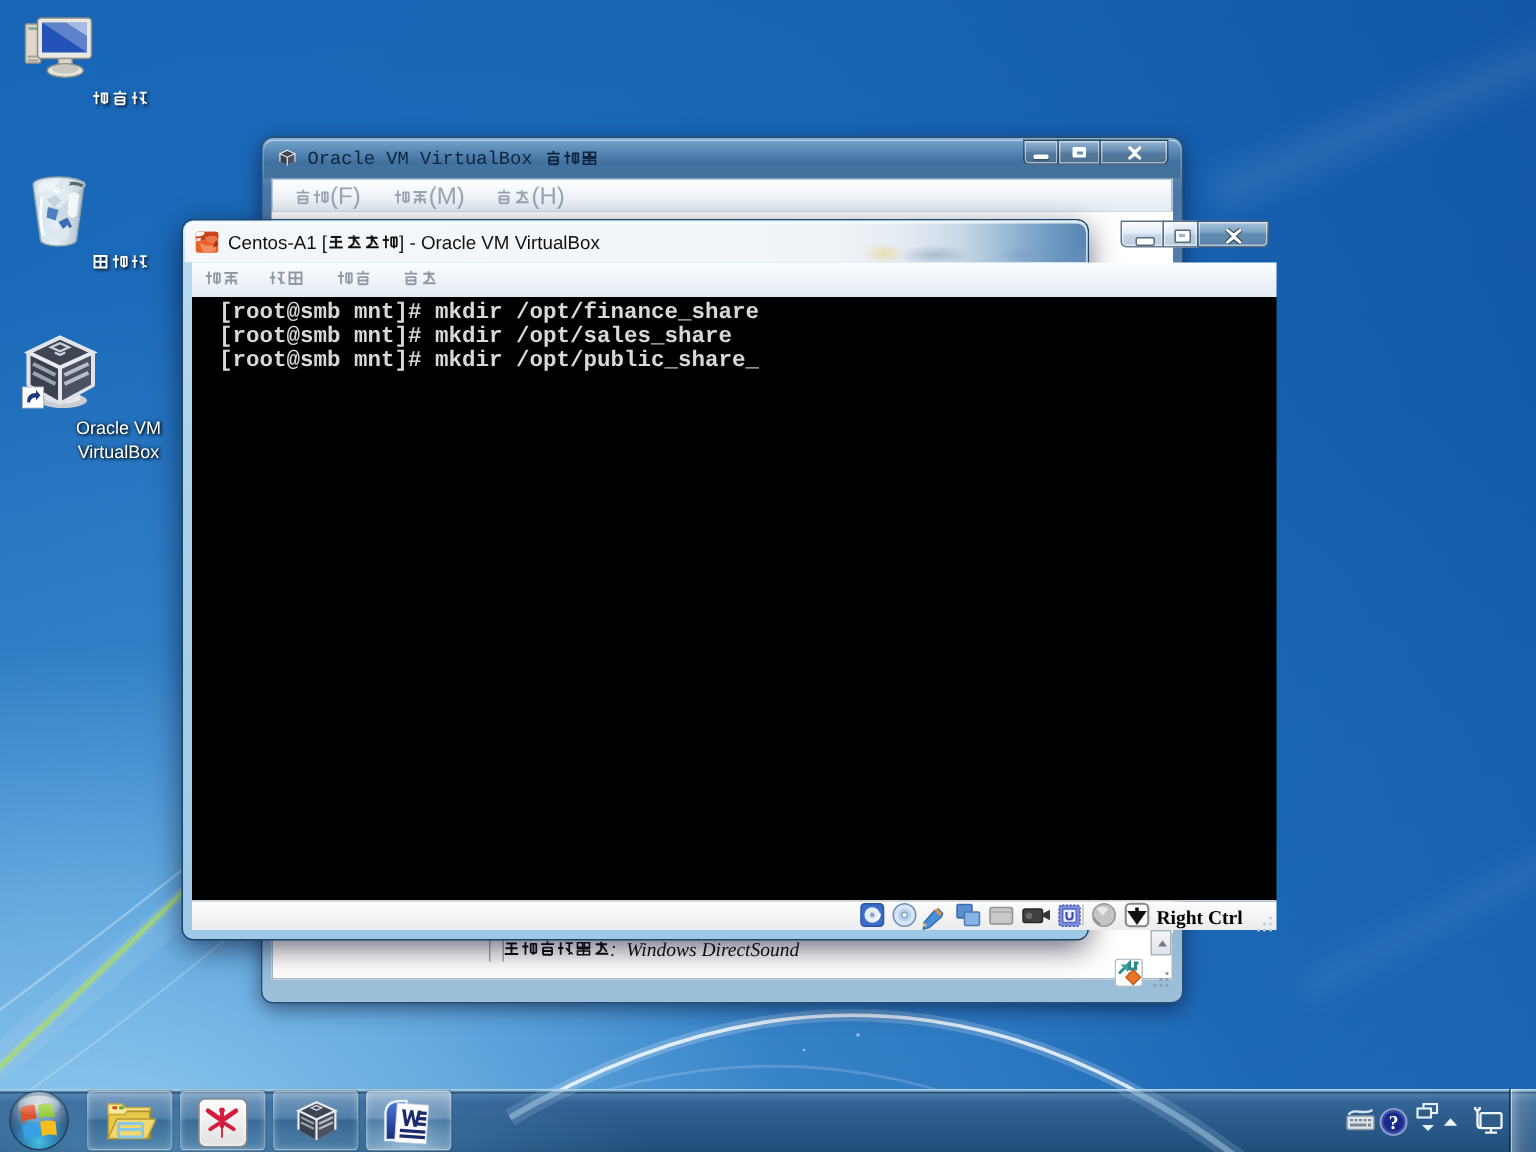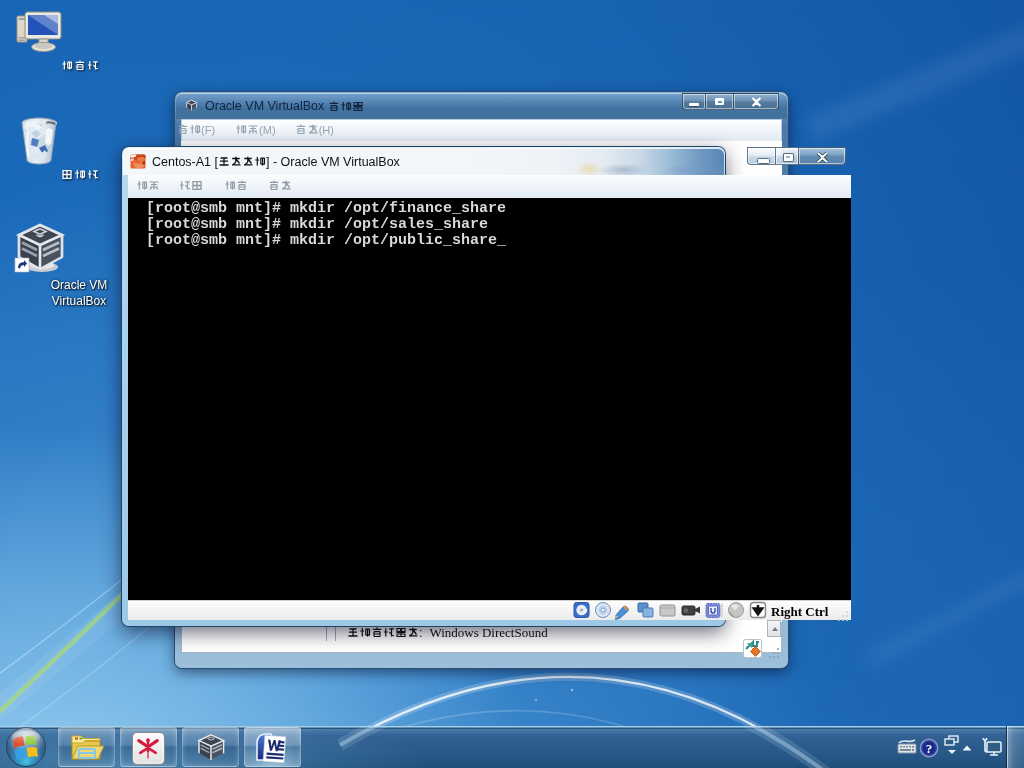--- a/index.html
+++ b/index.html
@@ -157,21 +157,21 @@
  <div style="position:absolute;left:1px;top:1px;right:1px;height:26px;border-radius:6px 6px 0 0;
   background:linear-gradient(180deg,#76a3cc 0%,#4e7fae 42%,#41729f 58%,#44719e 100%);box-shadow:inset 0 1px 0 rgba(255,255,255,.5);"></div>
  
  <svg width="13" height="13" viewBox="0 0 56 50" style="position:absolute;left:10px;top:7px">
   <path d="M28,2 L50,12 L50,34 L28,46 L7,34 L7,12 Z" fill="#cfd3da"></path>
   <path d="M28,2 L50,12 L28,22 L7,12 Z" fill="#3e4654"></path>
   <path d="M28,22 L50,12 L50,34 L28,46 Z" fill="#4a5262"></path>
   <path d="M28,22 L7,12 L7,34 L28,46 Z" fill="#39404e"></path>
   <path d="M28,2 L50,12 L28,22 L7,12 Z M28,22 L28,46 M7,12 L7,34 M50,12 L50,34" fill="none" stroke="#e8eaee" stroke-width="3.4"></path>
  </svg>
- <div style="position:absolute;left:30px;top:7px;font-size:12.5px;color:#10243c;">Oracle VM VirtualBox <span class="cj" style="color:#10243c"><svg class="cj" width="12" height="12">
+ <div style="position:absolute;left:30px;top:7px;font-size:12.5px;color:#10243c;font-family:Liberation Mono, monospace;">Oracle VM VirtualBox <span class="cj" style="color:#10243c"><svg class="cj" width="12" height="12">
             <use href="#t4"></use>
           </svg><svg class="cj" width="12" height="12">
             <use href="#t3"></use>
           </svg><svg class="cj" width="12" height="12">
             <use href="#t6"></use>
           </svg></span></div>
  
  <div style="position:absolute;left:508px;top:1px;width:100px;height:17px;display:flex;">
   <div class="cap b" style="width:24px;border-radius:0 0 0 4px">
    <div style="position:absolute;left:6px;top:9px;width:10px;height:3px;background:#fff;border-radius:1px;box-shadow:0 1px 1px rgba(0,0,0,.35)"></div>
@@ -181,21 +181,21 @@
    <div style="position:absolute;left:11.5px;top:6.5px;width:4px;height:2px;background:#6b8fae;"></div>
   </div>
   <div class="cap b" style="width:46px;border-radius:0 0 4px 0">
    <svg width="11" height="10" viewBox="0 0 11 10" style="position:absolute;left:17px;top:3px">
     <path d="M1.5,1 L5.5,4 L9.5,1 M1.5,9 L5.5,6 L9.5,9 M1.5,1 L9.5,9 M9.5,1 L1.5,9" stroke="#fff" stroke-width="1.8" fill="none"></path>
    </svg>
   </div>
  </div>
  
  <div style="position:absolute;left:6px;top:27px;width:601px;height:22px;background:linear-gradient(180deg,#fdfeff 0%,#f0f4f9 50%,#e2eaf2 100%);border:1px solid #b8c8d8;border-bottom:none;box-sizing:border-box;"></div>
- <div style="position:absolute;left:2px;top:31px;color:#97a4b2;font-size:11px;">
+ <div style="position:absolute;left:21px;top:31px;color:#97a4b2;font-size:16px;">
   <span class="menuitem"><svg class="cj" width="12" height="12">
             <use href="#t4"></use>
           </svg><svg class="cj" width="12" height="12">
             <use href="#t3"></use>
           </svg>(F)</span>
   <span class="menuitem" style="margin-left:17px"><svg class="cj" width="12" height="12">
             <use href="#t3"></use>
           </svg><svg class="cj" width="12" height="12">
             <use href="#t7"></use>
           </svg>(M)</span>
@@ -203,21 +203,21 @@
             <use href="#t4"></use>
           </svg><svg class="cj" width="12" height="12">
             <use href="#t5"></use>
           </svg>(H)</span>
  </div>
  
  <div style="position:absolute;left:6px;top:49px;width:601px;height:512px;background:#fff;"></div>
  <div style="position:absolute;left:6px;top:530px;width:601px;height:31px;background:#fff;border:1px solid #a8b8c8;border-top:none;box-sizing:border-box;"></div>
  
  <div style="position:absolute;left:151px;top:531px;width:8px;height:18px;border-left:1.5px solid #aab;border-right:1.5px solid #aab;"></div>
- <div style="position:absolute;left:172px;top:533px;color:#111;font-size:12.5px;white-space:nowrap;">
+ <div style="position:absolute;left:160px;top:533px;color:#111;font-size:12.5px;white-space:nowrap;font-style:italic;">
   <svg class="cj" width="12" height="12">
           <use href="#t2"></use>
         </svg><svg class="cj" width="12" height="12">
           <use href="#t3"></use>
         </svg><svg class="cj" width="12" height="12">
           <use href="#t4"></use>
         </svg><svg class="cj" width="12" height="12">
           <use href="#t3b"></use>
         </svg><svg class="cj" width="12" height="12">
           <use href="#t6"></use>

